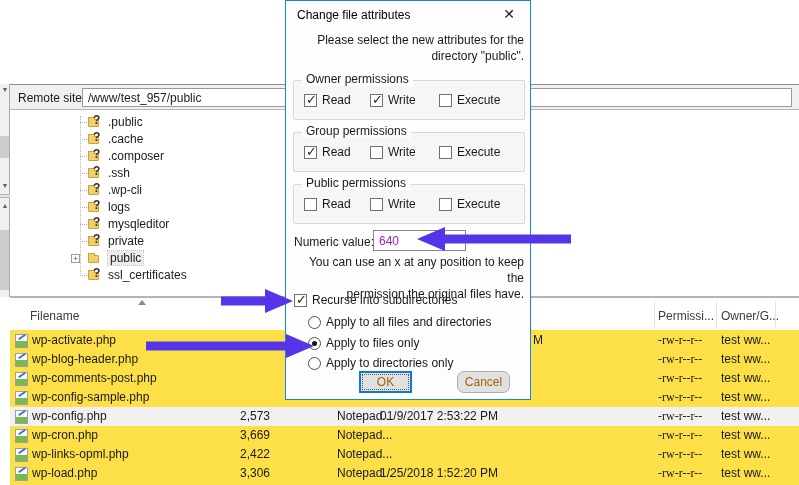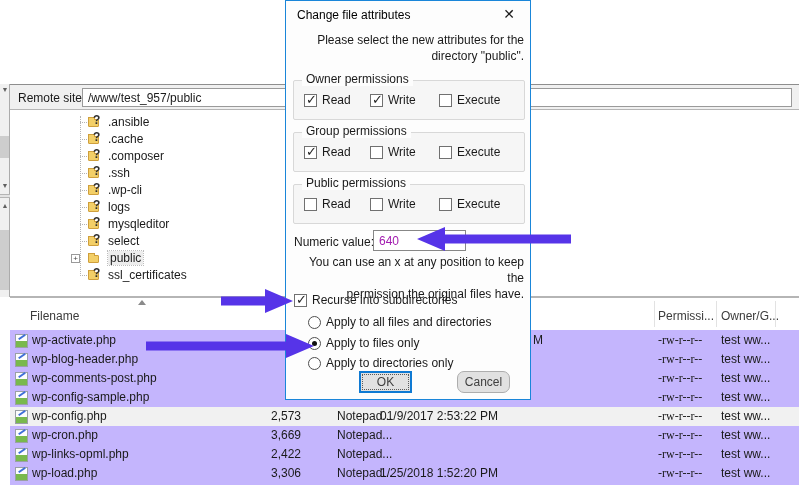--- a/index.html
+++ b/index.html
@@ -34,32 +34,32 @@
     background:#f3cf67; border:1px solid #cf9f3c; border-radius:1px; }
   .tree-folder:before { content:""; position:absolute; left:-1px; top:-3px; width:5px; height:2px;
     background:#f3cf67; border:1px solid #cf9f3c; border-bottom:none; }
   .tree-q { position:absolute; left:5px; top:-2px; font-weight:bold; font-size:12px; color:#2e2e2e; }
   .tree-label { position:absolute; left:98px; top:1px; white-space:nowrap; }
   .tree-label.selected { background:#ededed; outline:1px dotted #bdbdbd; padding:0 2px; }
   .expander { position:absolute; left:61px; top:4px; width:9px; height:9px; background:#fff;
     border:1px solid #9a9a9a; font-size:8px; line-height:7px; text-align:center; color:#444; }
   
   .file-panel { position:absolute; left:10px; top:297px; width:789px; height:188px;
-    background:#c4b5fd; border-top:1px solid #b5b5b5; }
+    background:#fde047; border-top:1px solid #b5b5b5; }
   .file-header { position:absolute; left:0; top:0; width:789px; height:32px; background:#ffffff; }
   .col-title { position:absolute; top:11px; color:#3c3c3c; white-space:nowrap; }
   .sort-caret { position:absolute; left:128px; top:2px; width:0; height:0;
     border-left:4px solid transparent; border-right:4px solid transparent;
     border-bottom:5px solid #8a8a8a; }
   .col-sep { position:absolute; top:3px; height:26px; border-left:1px solid #e2e2e2; }
   .file-row { position:absolute; left:0; width:789px; height:19px; }
   .file-row.selected { background:#f1f1f1; }
   .cell { position:absolute; top:2px; white-space:nowrap; }
   .c-name { left:22px; }
-  .c-size { left:230px; width:92px; text-align:center; }
+  .c-size { left:230px; width:92px; text-align:left; }
   .c-type { left:327px; }
   .c-date { left:370px; }
   .c-partial { left:523px; }
   .c-perm { left:648px; font-family:Liberation Serif, serif; }
   .c-owner { left:711px; }
   .file-icon { position:absolute; left:5px; top:3px; width:13px; height:14px;
     background:#fdfdfd; border:1px solid #9aa0a6; }
   .file-icon:before { content:""; position:absolute; left:0; bottom:0; width:11px; height:6px;
     background:#79b94d; }
   .file-icon:after { content:""; position:absolute; left:2px; top:1px; width:8px; height:2px;
@@ -83,21 +83,21 @@
     border:1px solid #878787; background:#fff; font:12px "Liberation Sans",sans-serif;
     padding:0 0 0 5px; color:#a21caf; }
   .recurse { position:absolute; left:8px; top:292px; display:flex; align-items:center; gap:5px; }
   .radio-row { position:absolute; left:22px; display:flex; align-items:center; gap:5px; }
   .radio { width:13px; height:13px; border:1px solid #4f4f4f; border-radius:50%;
     background:#fff; position:relative; }
   .radio .dot { display:none; position:absolute; left:3px; top:3px; width:5px; height:5px;
     border-radius:50%; background:#111; }
   .radio.on .dot { display:block; }
   .btn { position:absolute; top:370px; width:53px; height:22px; background:#e1e1e1;
-    border:1px solid #adadad; font:12px "Liberation Sans",sans-serif; color:#404040; text-align:center; line-height:20px; }
+    border:1px solid #adadad; font:12px "Liberation Sans",sans-serif; color:#a16207; text-align:center; line-height:20px; }
   .btn.default { border:2px solid #0f7ad3; line-height:18px; outline:1px dotted #5a5a5a; outline-offset:-4px; }
   .btn-ok { left:73px; }
   .btn-cancel { left:171px;border-radius:7px; }
   
   .arrow { position:absolute; z-index:20; }
 </style>
 </head>
 <body>
 
 <div class="screen">
@@ -118,21 +118,21 @@
 
   <div class="tree-panel">
     <div class="tree-vline"></div>
 
     <div class="tree-row" style="top:4px">
       <span class="tree-stub"></span>
       <span class="tree-icon">
           <span class="tree-folder"></span>
           <span class="tree-q">?</span>
         </span>
-      <span class="tree-label">.ansible</span>
+      <span class="tree-label">.public</span>
     </div>
     <div class="tree-row" style="top:21px">
       <span class="tree-stub"></span>
       <span class="tree-icon">
           <span class="tree-folder"></span>
           <span class="tree-q">?</span>
         </span>
       <span class="tree-label">.cache</span>
     </div>
     <div class="tree-row" style="top:38px">
@@ -174,21 +174,21 @@
           <span class="tree-q">?</span>
         </span>
       <span class="tree-label">mysqleditor</span>
     </div>
     <div class="tree-row" style="top:123px">
       <span class="tree-stub"></span>
       <span class="tree-icon">
           <span class="tree-folder"></span>
           <span class="tree-q">?</span>
         </span>
-      <span class="tree-label">select</span>
+      <span class="tree-label">private</span>
     </div>
     <div class="tree-row" style="top:140px">
       <span class="expander">+</span>
       <span class="tree-icon">
           <span class="tree-folder"></span>
         </span>
       <span class="tree-label selected">public</span>
     </div>
     <div class="tree-row" style="top:157px">
       <span class="tree-stub"></span>

